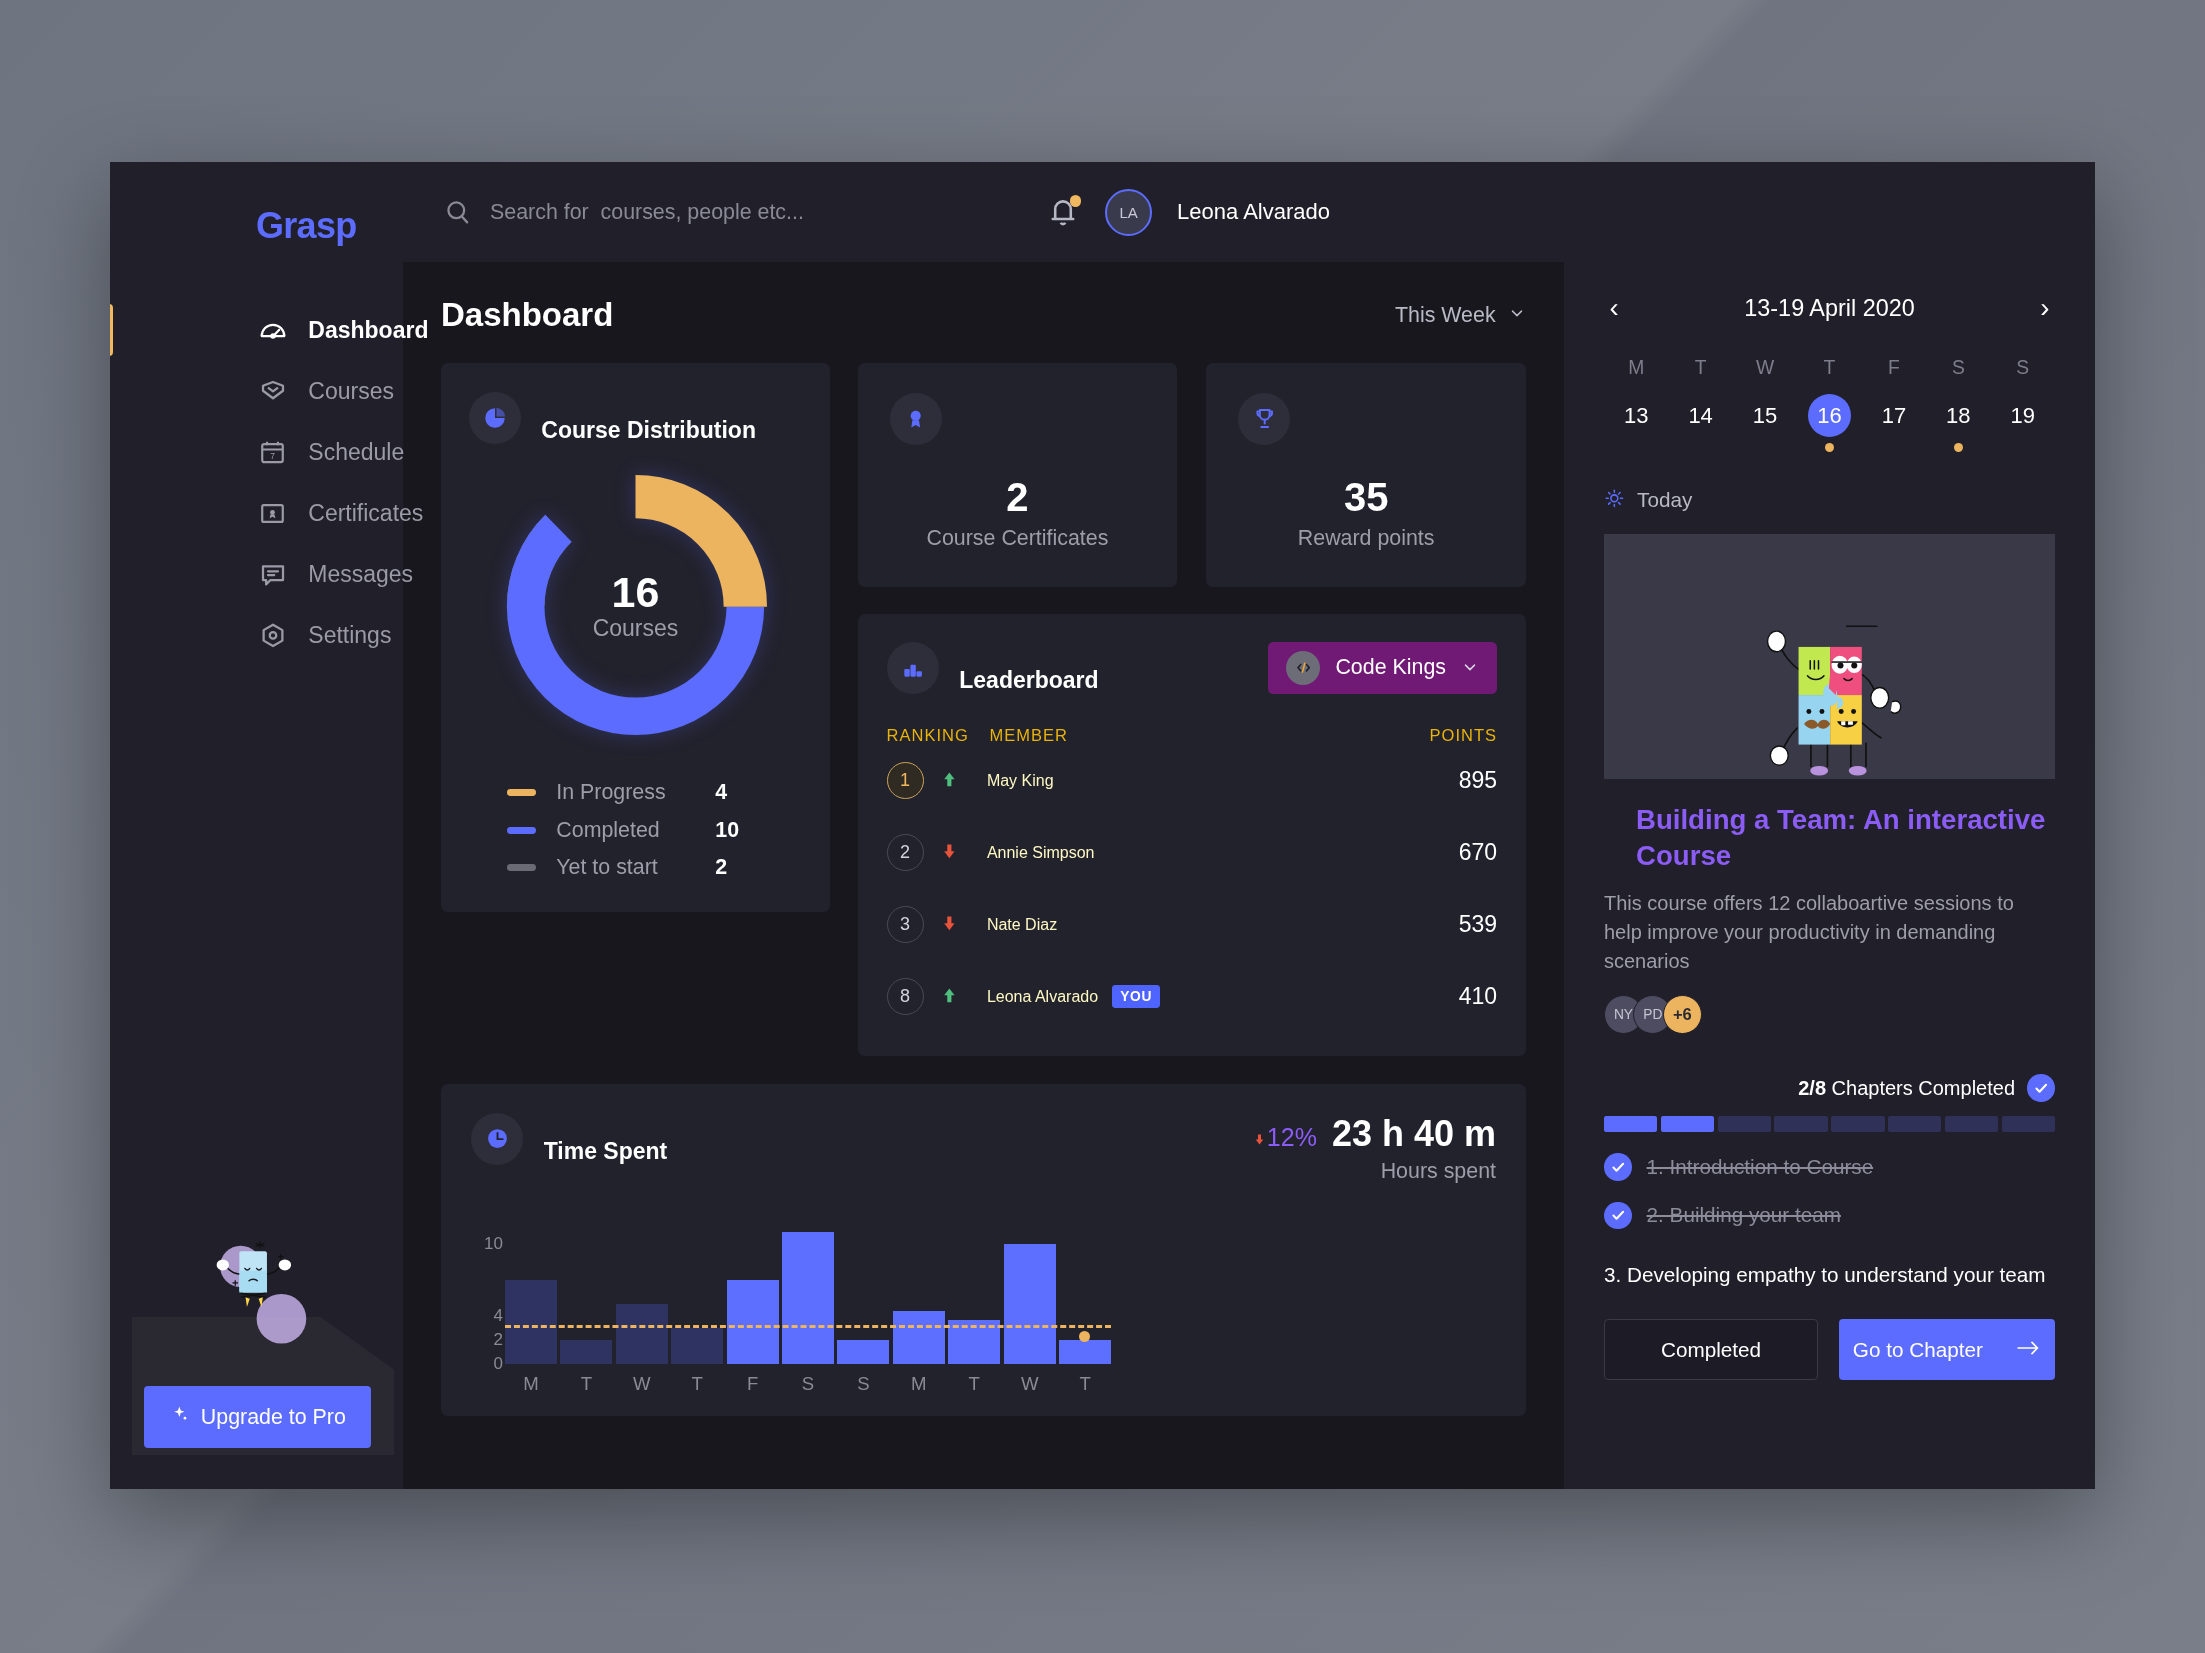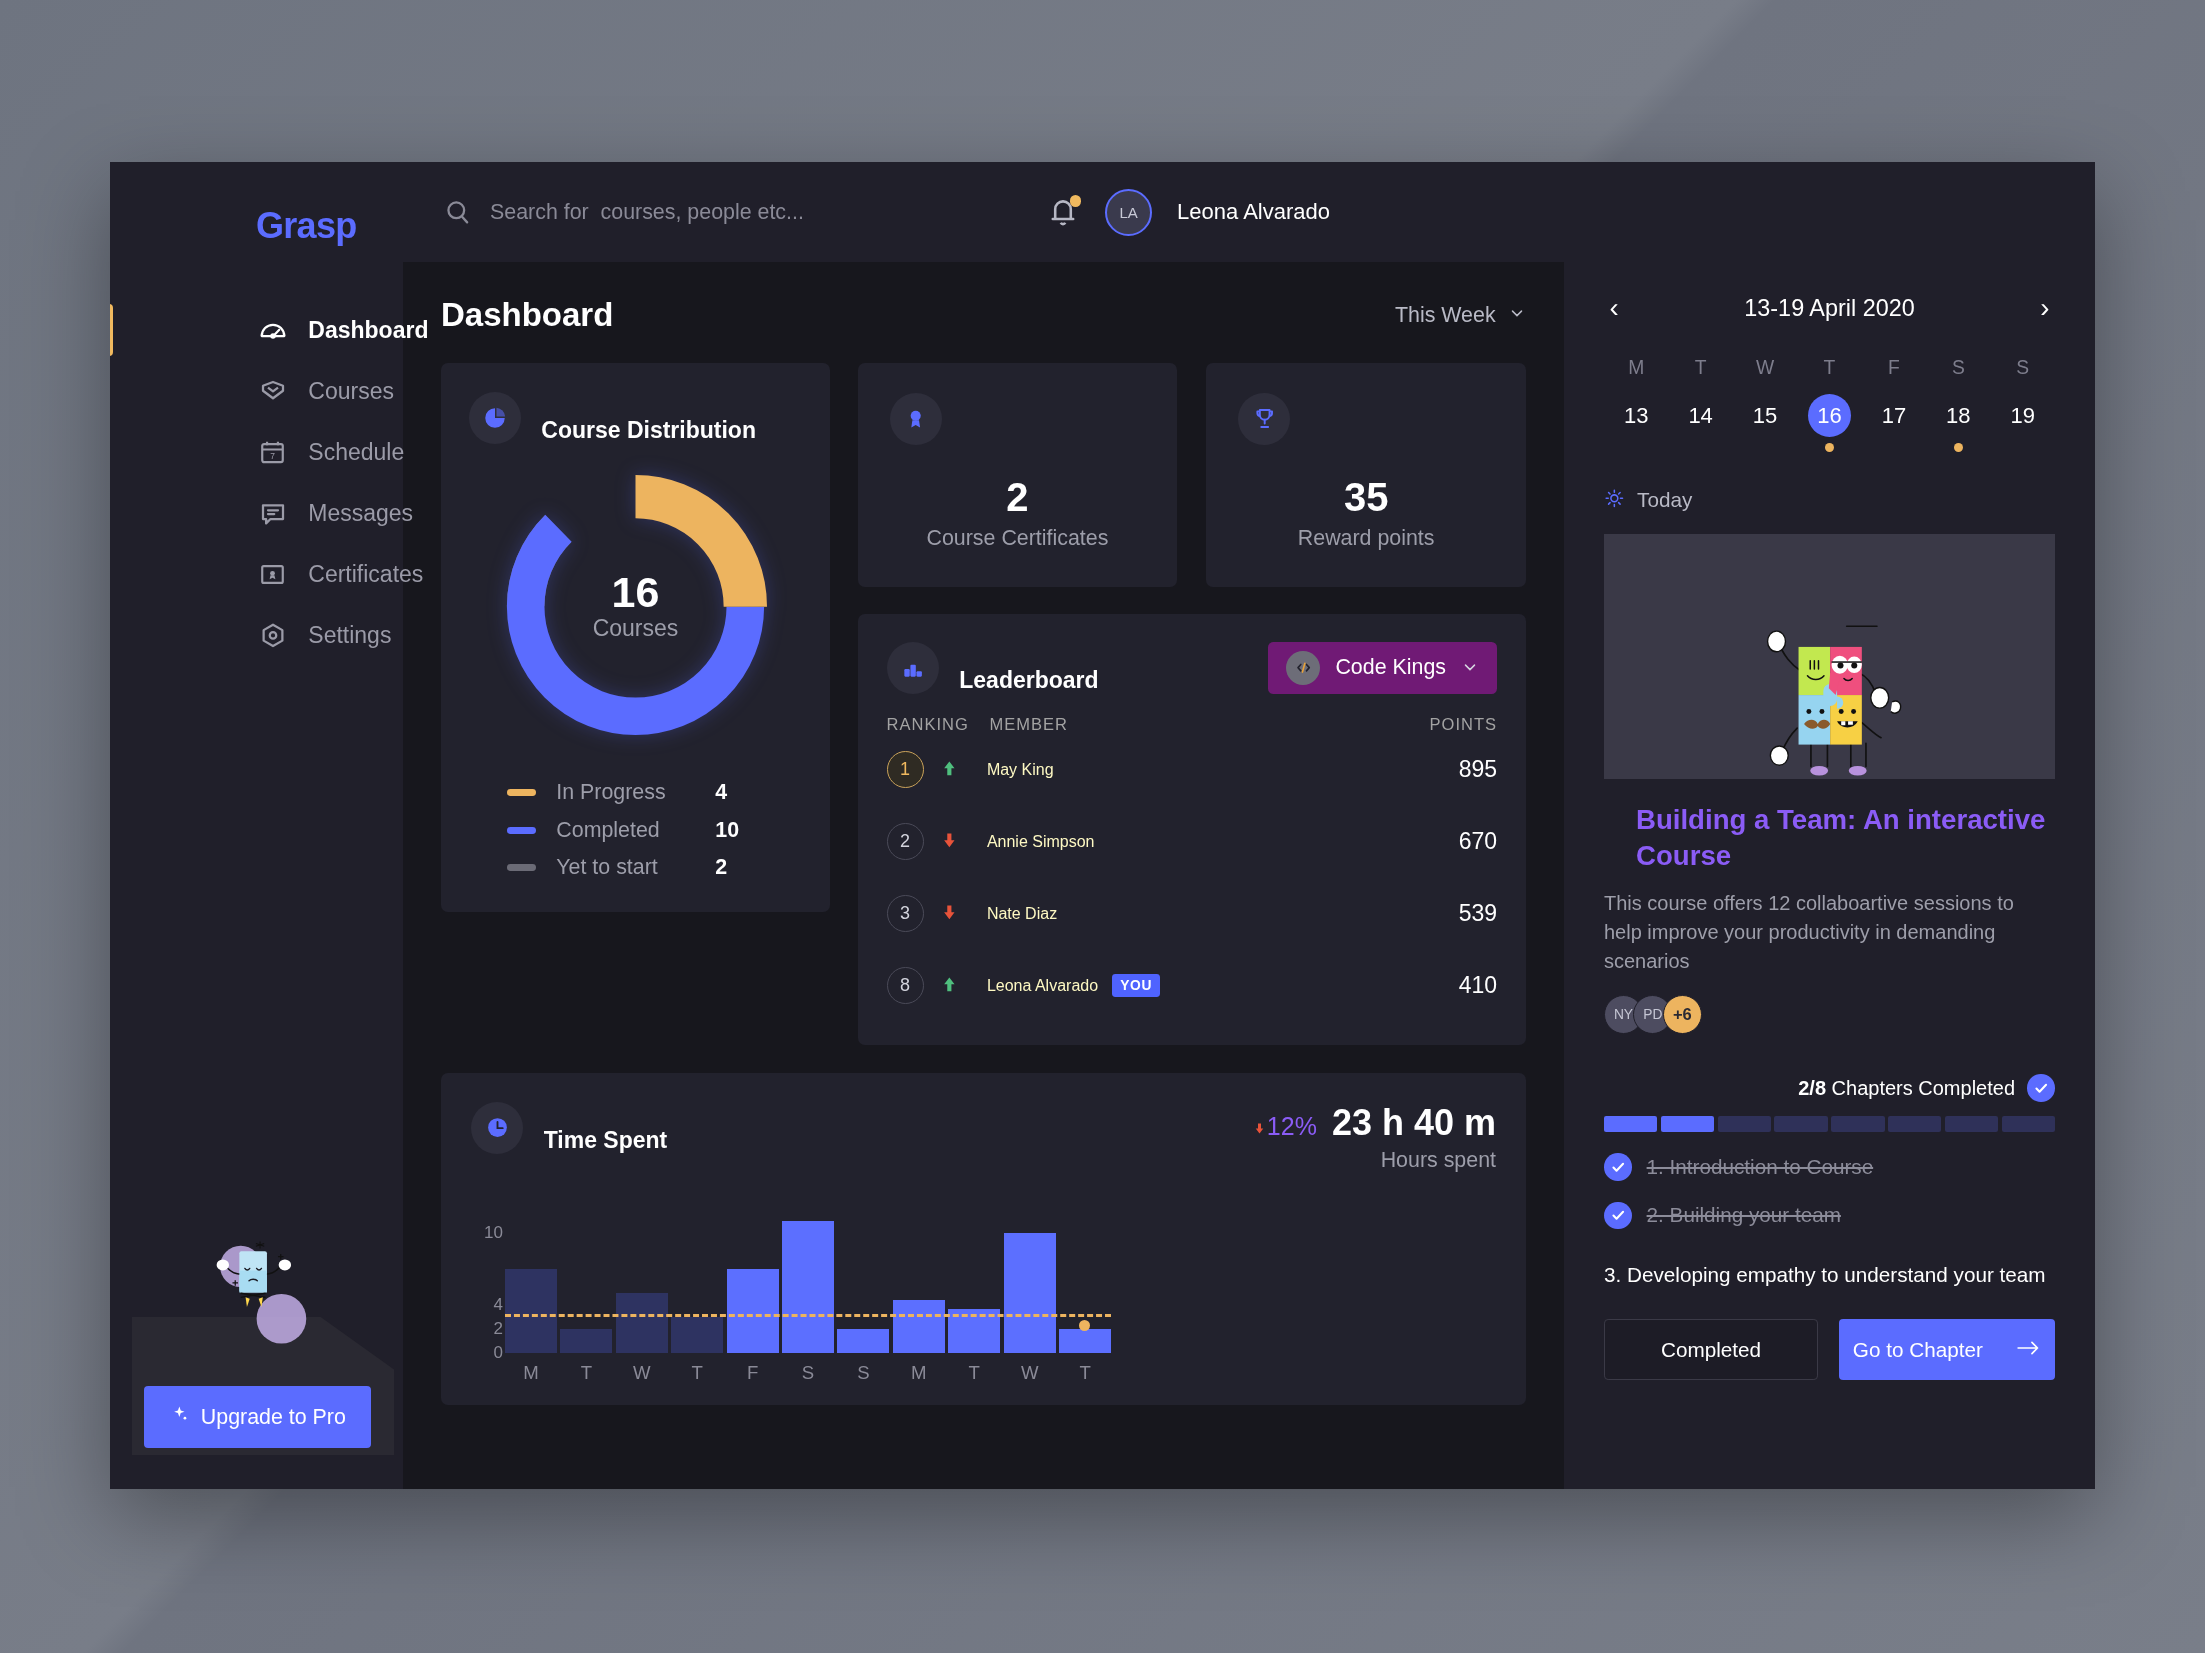--- a/index.html
+++ b/index.html
@@ -77,21 +77,21 @@
   .stat{ flex:1 1 0; padding:30px 32px 36px; }
   .stat-num{ color:#fff; font-size:40px; font-weight:bold; text-align:center; margin-top:30px;}
   .stat-lbl{ color:#9d9eaa; font-size:21.4px; text-align:center; margin-top:5.5px;}
 
   
   .lb{ padding:27.6px 29px 23.4px; }
   .lb-head{ display:flex; align-items:center; justify-content:space-between; }
   .team-sel{ background:#701a75; border-radius:5.5px; height:52px; display:flex; align-items:center; gap:15px; padding:0 18px; cursor:pointer;}
   .team-ico{ width:34px; height:34px; border-radius:50%; background:#6d6d78; display:flex; align-items:center; justify-content:center;}
   .team-name{ color:#fff; font-size:21.4px;}
-  .lb-cols{ display:flex; align-items:center; color:#a3a3a3; font-size:16.5px; letter-spacing:1px; margin-top:21px; }
+  .lb-cols{ display:flex; align-items:center; color:#eab308; font-size:16.5px; letter-spacing:1px; margin-top:32px; }
   .c-rank{ flex:0 0 103px;} .c-mem{ flex:1 1 auto;} .c-pts{ flex:0 0 96px; text-align:right;}
   .lb-row{ display:flex; align-items:center; height:72px; }
   .rank-badge{ width:37px; height:37px; border-radius:50%; border:1.4px solid #4a4a58; color:#d3d4dd; font-size:18px;
     display:flex; align-items:center; justify-content:center; flex:0 0 37px;}
   .rank-badge.gold{ border-color:#c9a25a; color:#f0b95f; background:#2f2b23;}
   .arrow{ width:20.7px; margin-left:15px; flex:0 0 20.7px; }
   .mem-name{ color:#fef9c3; font-size:16px; }
   .you-tag{ background:#4f63ff; color:#fff; font-size:13.8px; font-weight:bold; border-radius:3.4px; padding:4.1px 8.3px; margin-left:13.8px; letter-spacing:0.7px;}
   .pts{ color:#fff; font-size:23px; text-align:right; flex:0 0 96px;}
 
@@ -183,36 +183,36 @@
           <svg width="29" height="29" viewBox="0 0 24 24" fill="none" stroke="#9b9ba8" stroke-width="1.8" style="font-size:33px">
             <rect x="3.5" y="5" width="17" height="15" rx="1.5"></rect>
               <path d="M7.5 3v3M16.5 3v3M3.5 9.5h17"></path>
             <text x="12" y="17" font-size="7" fill="#9b9ba8" stroke="none" text-anchor="middle" font-family="Liberation Sans">7</text>
           </svg>
         </span>
         <span>Schedule</span>
       </div>
       <div class="nav-item">
         <span class="ico">
-          <svg width="30" height="30" viewBox="0 0 24 24" fill="none" stroke="#9b9ba8" stroke-width="1.8" stroke-linejoin="round">
-            <path d="M4 5h16v11H10l-3.5 3.5V16H4V5z"></path>
-              <path d="M8 9h8M8 12h5" stroke-linecap="round"></path>
-          </svg>
-        </span>
-        <span>Messages</span>
-      </div>
-      <div class="nav-item">
-        <span class="ico">
           <svg width="29" height="29" viewBox="0 0 24 24" fill="none" stroke="#9b9ba8" stroke-width="1.8">
             <rect x="3.5" y="5" width="17" height="14" rx="1.2"></rect>
             <circle cx="12" cy="11" r="2" fill="#9b9ba8" stroke="none"></circle>
             <path d="M10.4 12.6L9.6 16l2.4-1.3L14.4 16l-.8-3.4" fill="#9b9ba8" stroke="none"></path>
           </svg>
         </span>
         <span>Certificates</span>
+      </div>
+      <div class="nav-item">
+        <span class="ico">
+          <svg width="30" height="30" viewBox="0 0 24 24" fill="none" stroke="#9b9ba8" stroke-width="1.8" stroke-linejoin="round">
+            <path d="M4 5h16v11H10l-3.5 3.5V16H4V5z"></path>
+              <path d="M8 9h8M8 12h5" stroke-linecap="round"></path>
+          </svg>
+        </span>
+        <span>Messages</span>
       </div>
       <div class="nav-item">
         <span class="ico">
           <svg width="30" height="30" viewBox="0 0 24 24" fill="none" stroke="#9b9ba8" stroke-width="1.8" stroke-linejoin="round">
             <path d="M12 3l7.5 4.3v8.4L12 20l-7.5-4.3V7.3L12 3z"></path>
               <circle cx="12" cy="11.5" r="2.6"></circle>
           </svg>
         </span>
         <span>Settings</span>
       </div>

